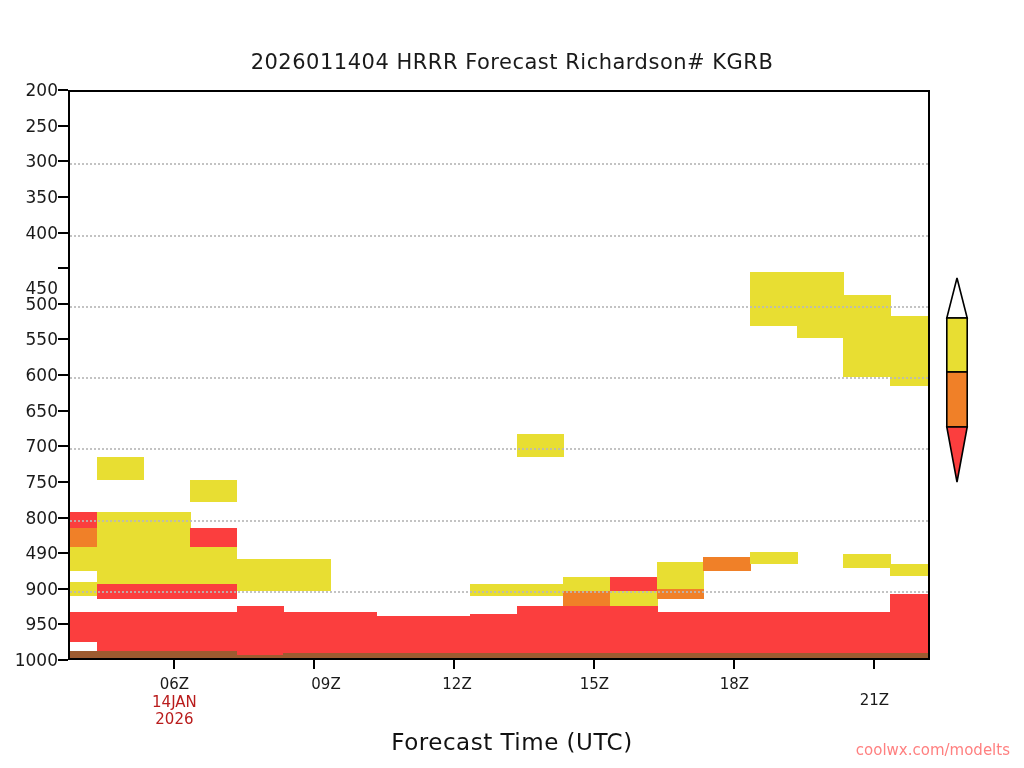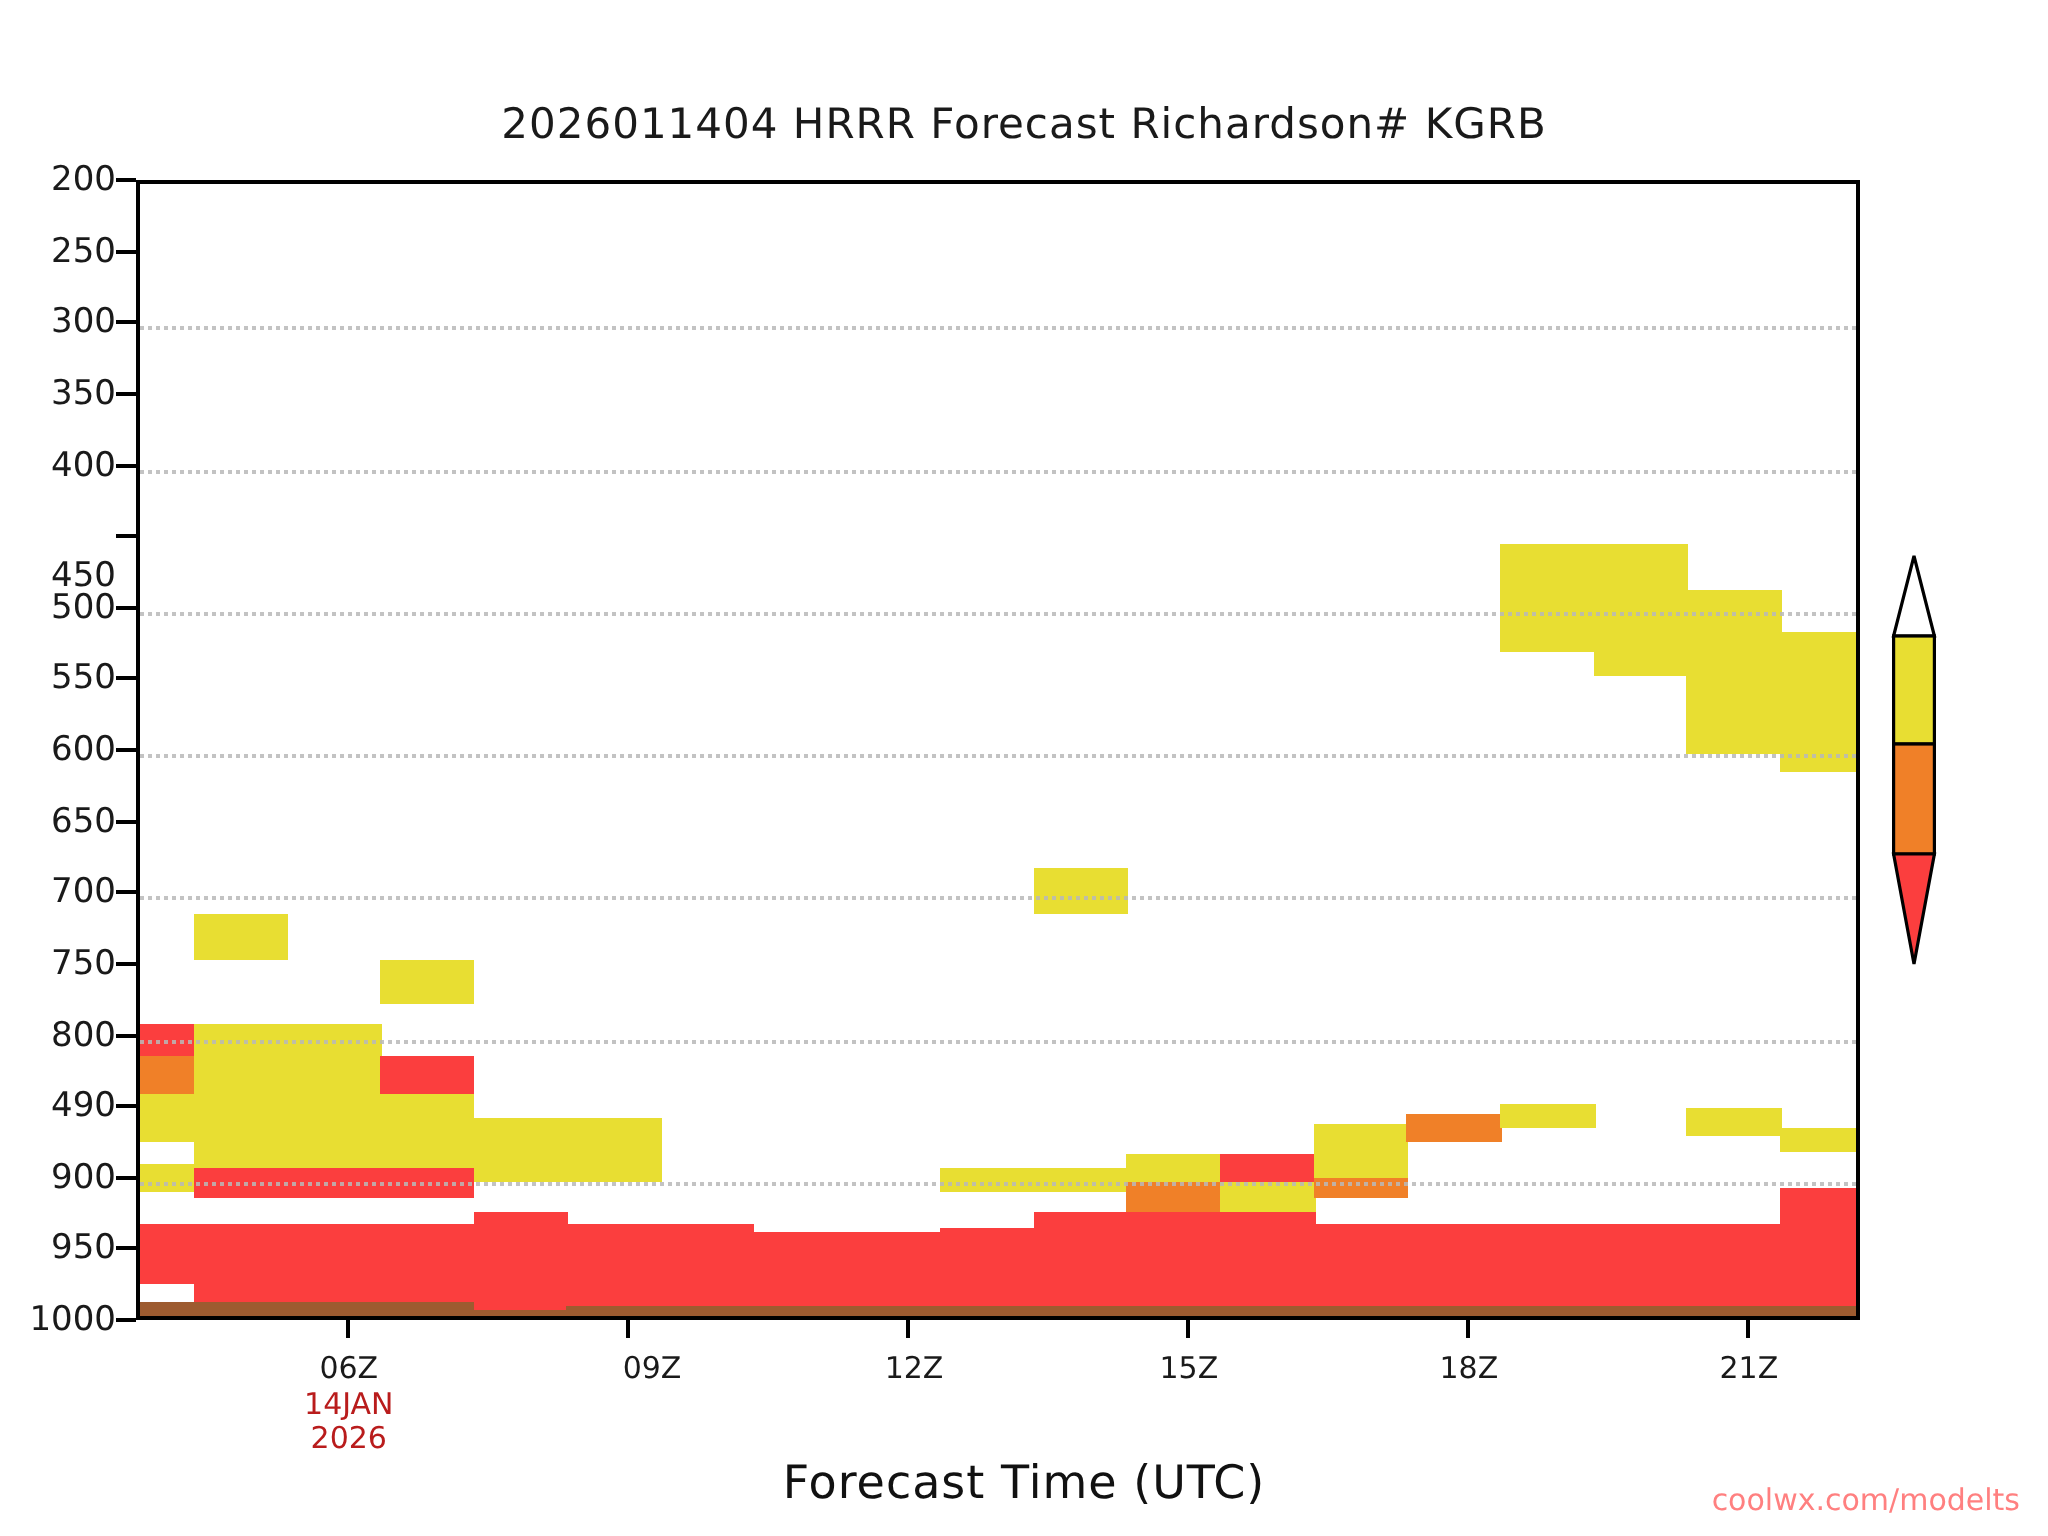--- a/index.html
+++ b/index.html
@@ -198,21 +198,21 @@
       </div>
       <div class="xtick-mark" style="left: 313.419px;"></div>
       <div class="xlab" style="left: 326px;">09Z</div>
       <div class="xtick-mark" style="left: 453.43px;"></div>
       <div class="xlab" style="left: 457px;">12Z</div>
       <div class="xtick-mark" style="left: 593.441px;"></div>
       <div class="xlab" style="left: 594.441px;">15Z</div>
       <div class="xtick-mark" style="left: 733.452px;"></div>
       <div class="xlab" style="left: 734.452px;">18Z</div>
       <div class="xtick-mark" style="left: 873.462px;"></div>
-      <div class="xlab" style="left: 874.462px;">21Z</div>
+      <div class="xlab" style="left: 874.462px; margin-top: 16px;">21Z</div>
     </div>
 
   <div class="xaxis-title">Forecast Time (UTC)</div>
   <div class="credit">coolwx.com/modelts</div>
 
   <div class="cbar-wrap">
     <svg width="22" height="182" viewBox="0 0 22 182" style="position:absolute;left:0;top:0;overflow:visible;">
       <polygon points="11,-18 21.2,22 0.8,22" fill="#ffffff" stroke="#000" stroke-width="1.6"></polygon>
       <rect x="0.8" y="22" width="20.4" height="54" fill="#e8de32" stroke="#000" stroke-width="1.6"></rect>
       <rect x="0.8" y="76" width="20.4" height="55" fill="#f08028" stroke="#000" stroke-width="1.6"></rect>

